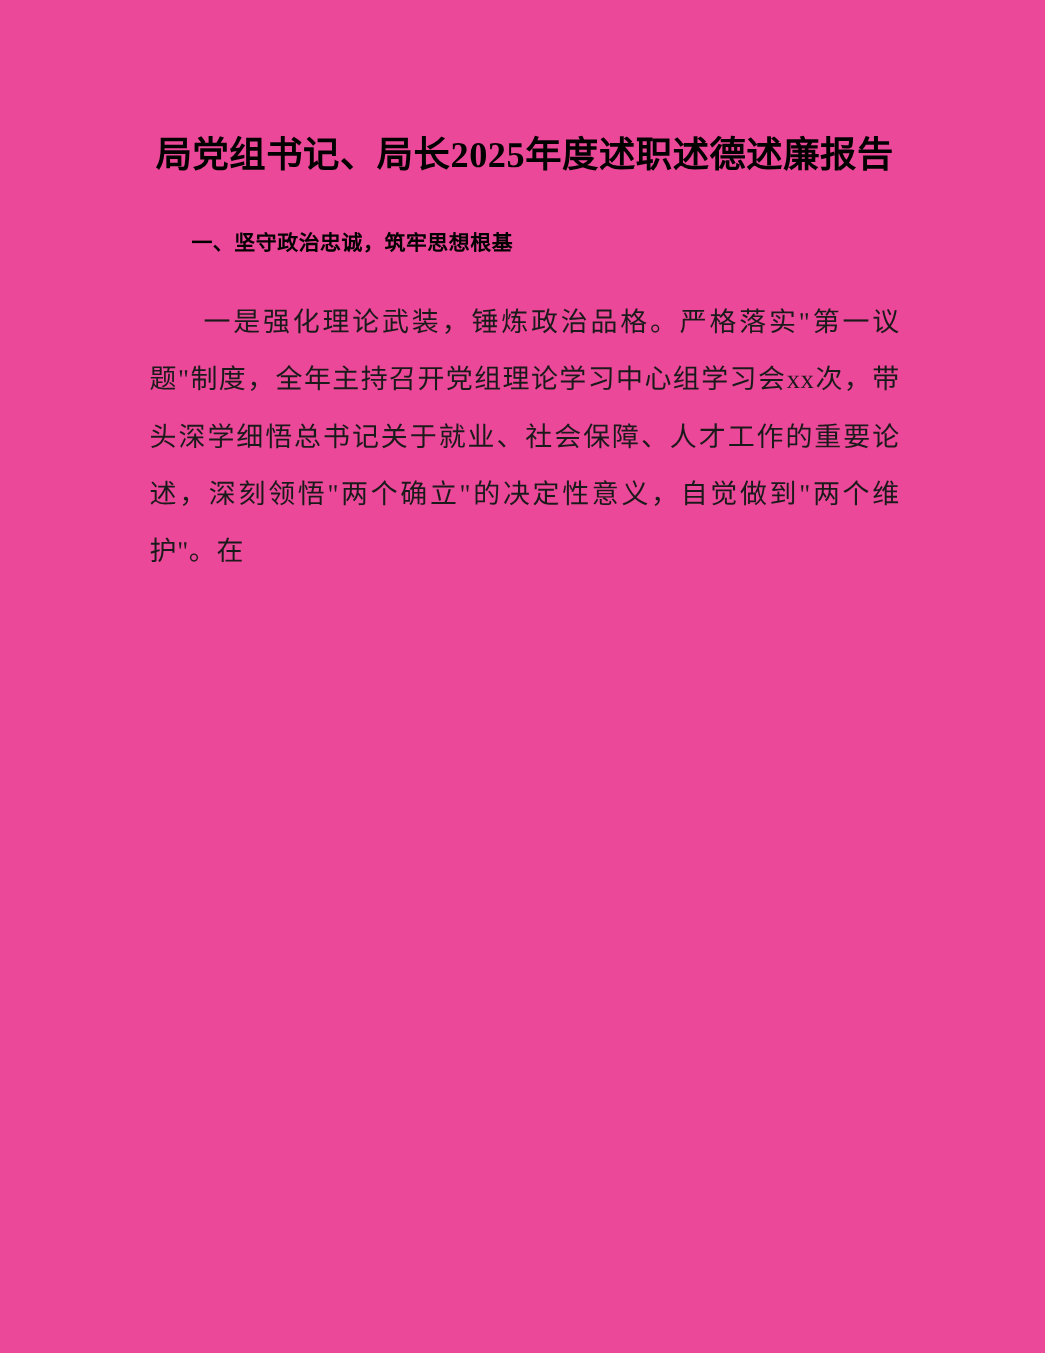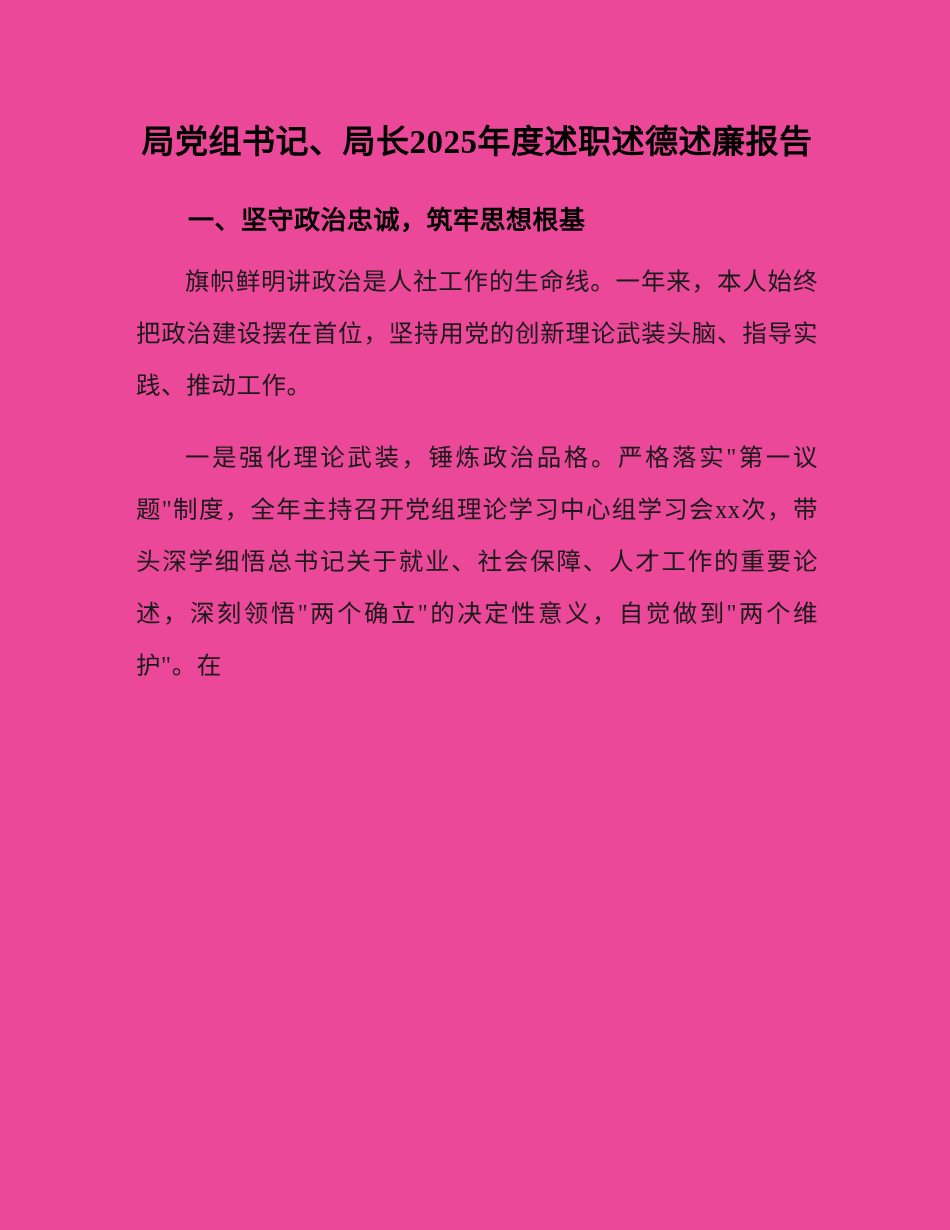--- a/index.html
+++ b/index.html
@@ -63,40 +63,39 @@
   .para.after-heading {
     margin-top: 8px;
   }
 
   .para.spaced {
     margin-top: 20px;
   }
 
   
   .section-heading {
-    font-family: Liberation Mono, monospace;
+    font-family: Liberation Sans, sans-serif;
     font-weight: bold;
-    font-size: 26px;
+    font-size: 19px;
     line-height: 52px;
     color: #000000;
     margin: 0;
     margin-top: 30px;
     text-indent: 2em;
     letter-spacing: 0.5px;
   }
 </style>
 </head>
 <body>
 
 <div class="page">
   <div class="doc-body">
 
     <h1 class="doc-title">局党组书记、局长2025年度述职述德述廉报告</h1>
 
 
     <h2 class="section-heading">一、坚守政治忠诚，筑牢思想根基</h2>
 
-    <p class="para after-heading">旗帜鲜明讲政治是人社工作的生命线。一年来，本人始终把政治建设摆在首位，坚持用党的创新理论武装头脑、指导实践、推动工作。</p>
 
     <p class="para spaced">一是强化理论武装，锤炼政治品格。严格落实"第一议题"制度，全年主持召开党组理论学习中心组学习会xx次，带头深学细悟总书记关于就业、社会保障、人才工作的重要论述，深刻领悟"两个确立"的决定性意义，自觉做到"两个维护"。在</p>
 
   </div>
 </div>
 
 </body></html>

